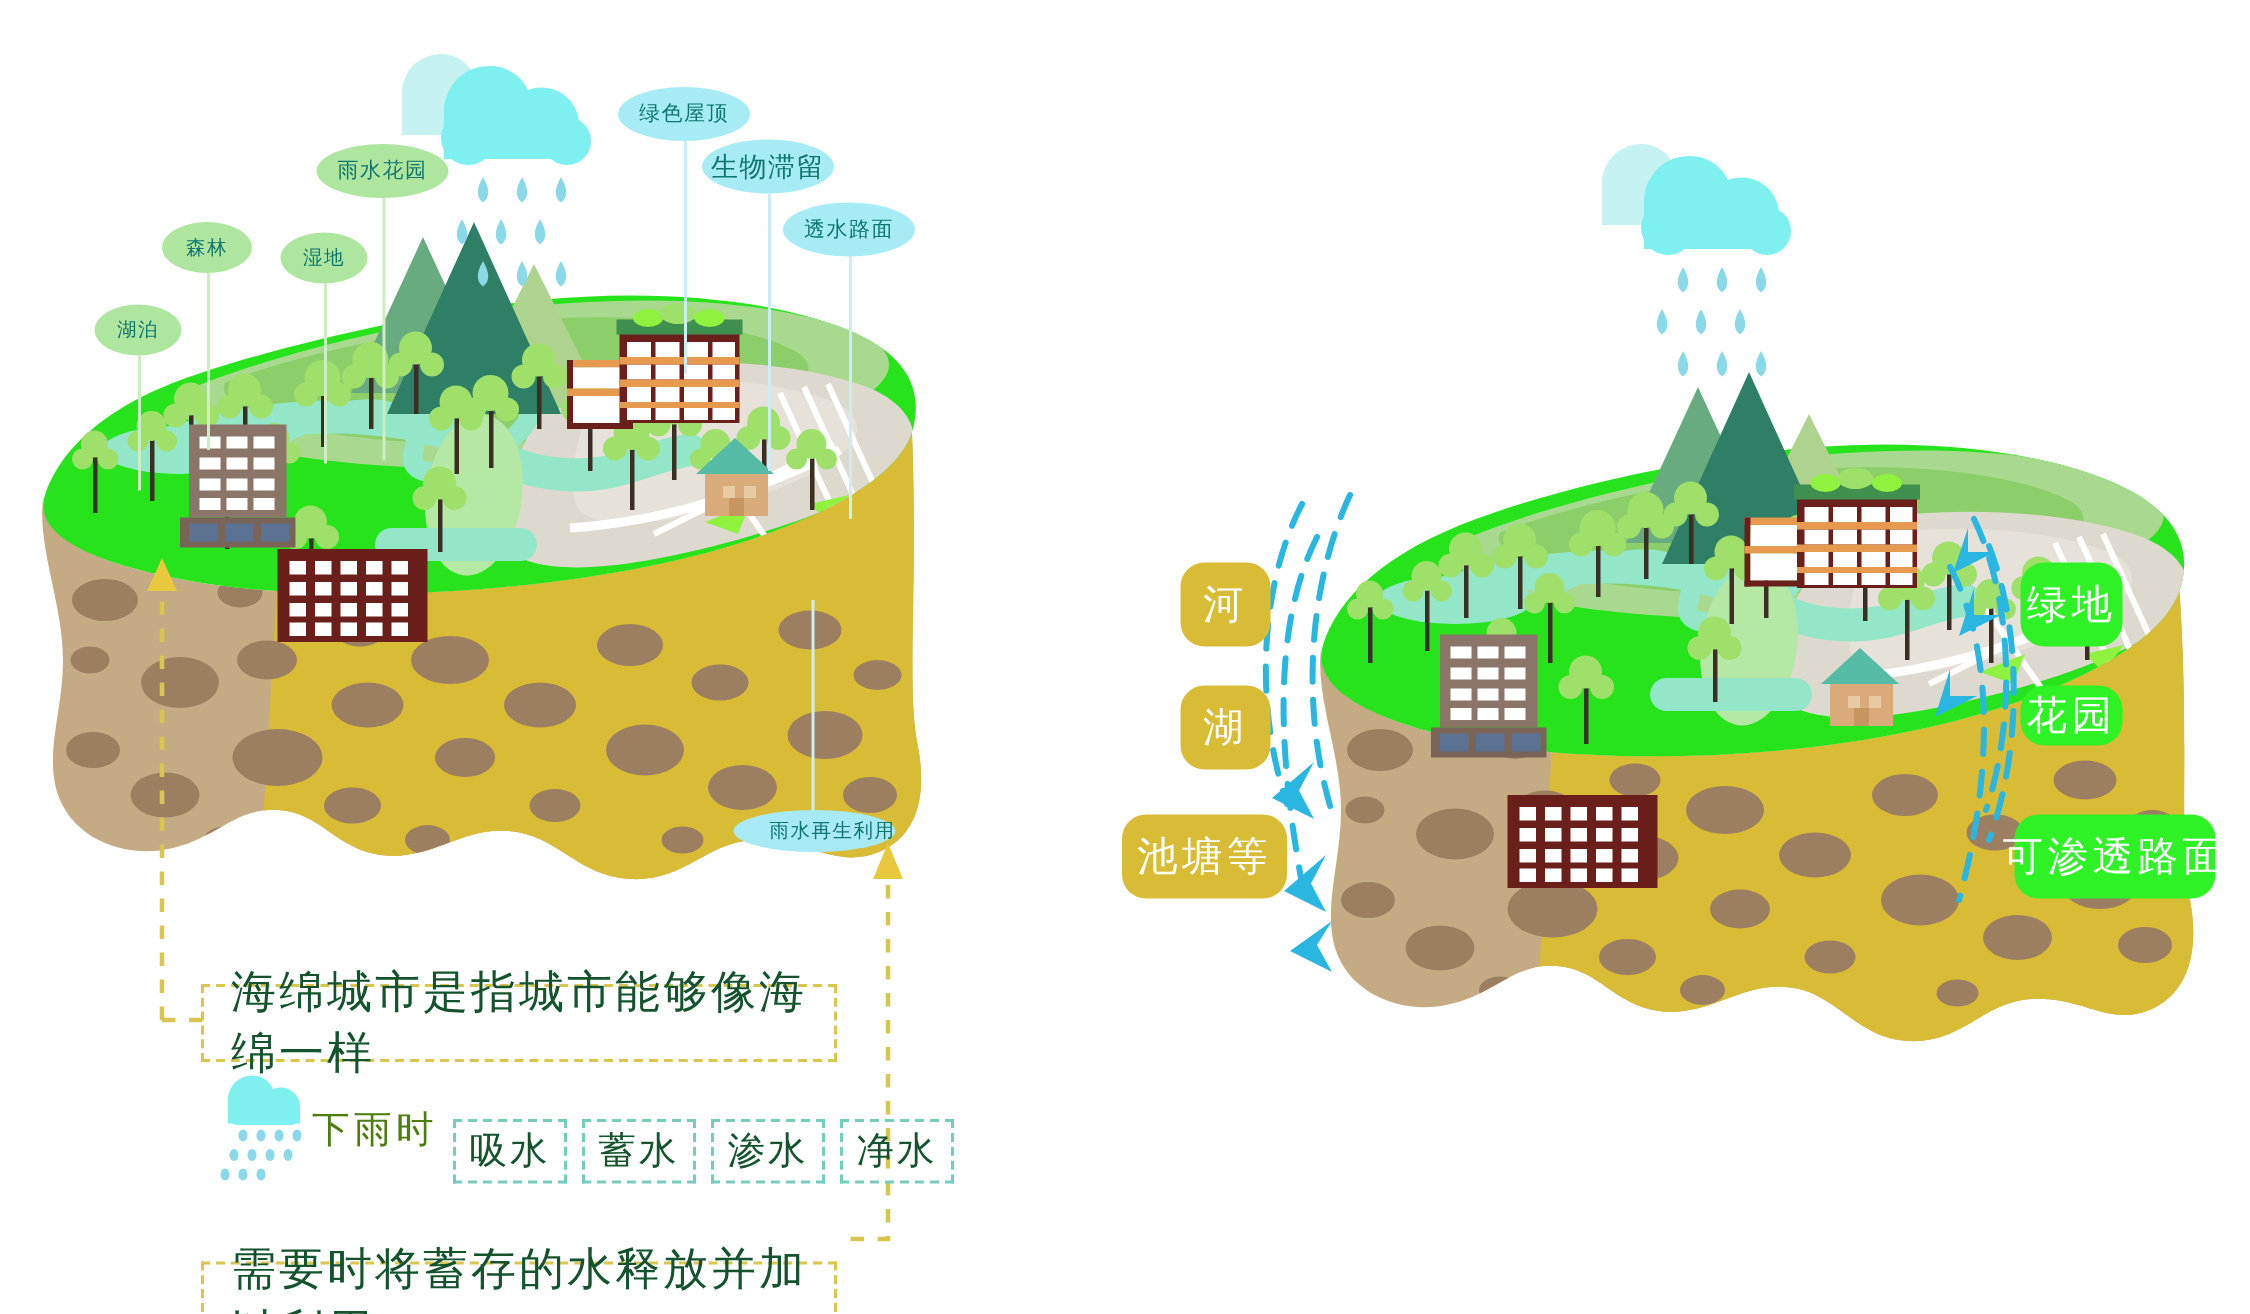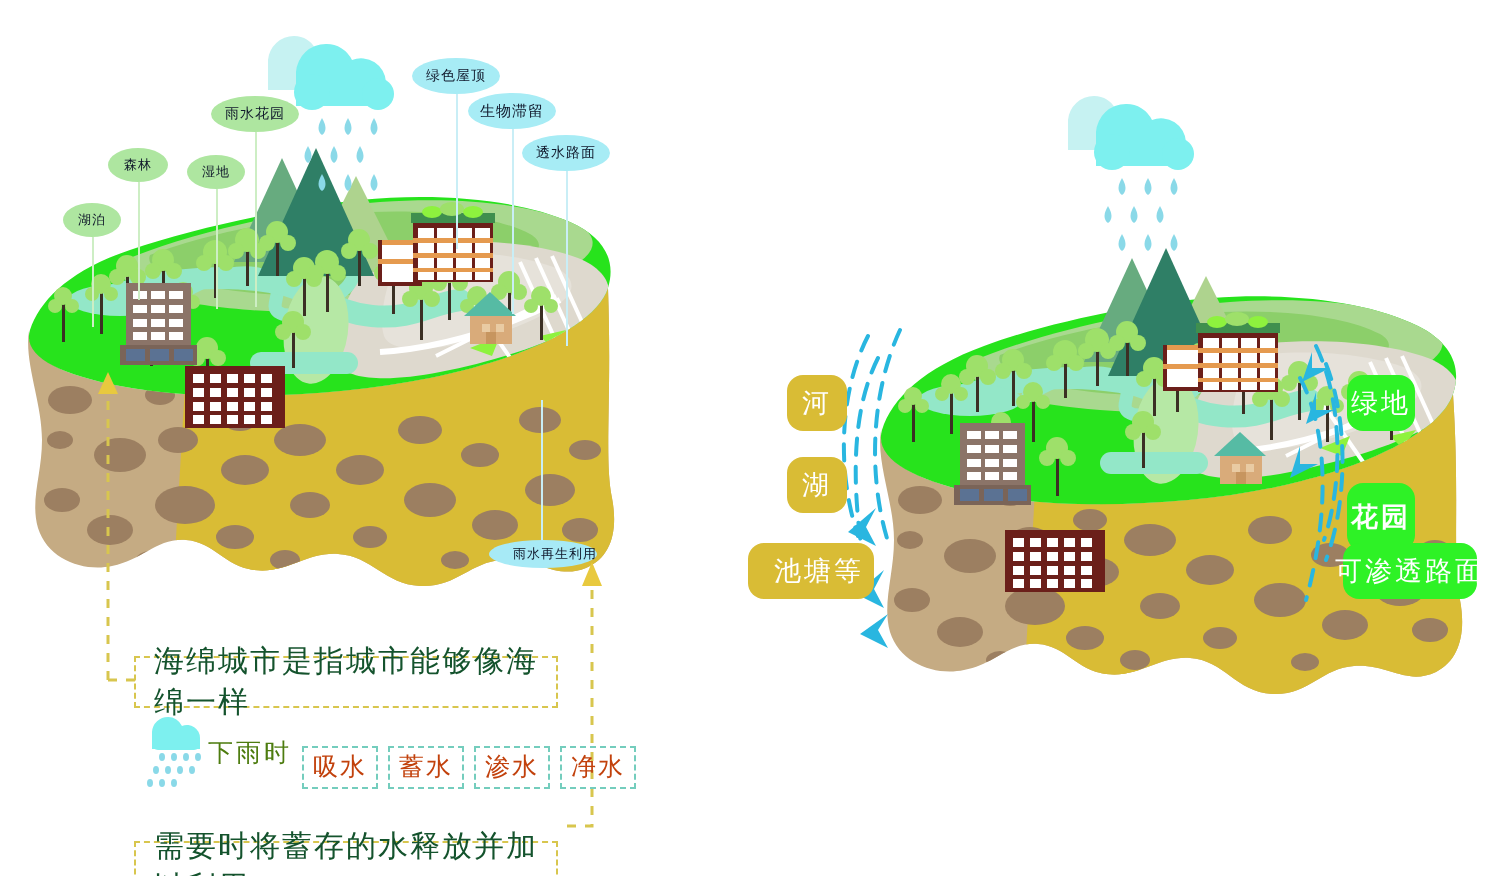--- a/index.html
+++ b/index.html
@@ -3,40 +3,40 @@
 <meta charset="utf-8">
 <style>
   html,body{margin:0;padding:0;background:#ffffff;}
   body{width:1500px;height:876px;position:relative;overflow:hidden;
        font-family:"Liberation Sans","DejaVu Sans",sans-serif;}
   .stage{position:absolute;inset:0;}
   svg.layer{position:absolute;left:0;top:0;width:1500px;height:876px;overflow:visible;}
 
   
   .pill{position:absolute;display:flex;align-items:center;justify-content:center;
-        border-radius:50%;color:#0f172a;letter-spacing:1px;
+        border-radius:50%;color:#0f766e;letter-spacing:1px;
         font-size:13px;white-space:nowrap;user-select:none;}
   .pill.green{background:#aee6a0;}
   .pill.cyan{background:#a7ecf5;}
   .pill.cyan2{background:#a7eaf6;}
 
   
   .stem{position:absolute;width:2px;}
   .stem.green{background:#cdeec4;}
   .stem.cyan{background:#c9eef6;}
 
   
   .txtbox{position:absolute;border:2px dashed #d8c64e;display:flex;
           align-items:center;box-sizing:border-box;padding-left:18px;}
   .txtbox span{font-size:30px;color:#14532d;letter-spacing:2px;}
 
   .procrow{position:absolute;display:flex;align-items:center;gap:10px;}
   .proclabel{font-size:25px;color:#4d7c0f;letter-spacing:3px;}
   .procchip{border:2px dashed #74cdbd;padding:2px 9px 4px 9px;
-            font-size:25px;color:#c2410c;letter-spacing:2px;margin-top:30px;}
+            font-size:25px;color:#14532d;letter-spacing:2px;margin-top:30px;}
 
   
   .tag{position:absolute;display:flex;align-items:center;justify-content:center;
        border-radius:16px;color:#ffffff;font-size:27px;letter-spacing:3px;
        white-space:nowrap;user-select:none;}
   .tag.gold{background:#d9bc35;}
   .tag.lime{background:#2ef226;}
 </style>
 </head>
 <body>
@@ -727,21 +727,21 @@
     </div>
     <div class="pill green" style="left:187px;top:155px;width:58px;height:34px;font-size:13px;">
       <span>湿地</span>
     </div>
     <div class="pill green" style="left:211px;top:96px;width:88px;height:36px;font-size:14px;">
       <span>雨水花园</span>
     </div>
     <div class="pill cyan" style="left:412px;top:58px;width:88px;height:36px;font-size:14px;">
       <span>绿色屋顶</span>
     </div>
-    <div class="pill cyan" style="left:468px;top:93px;width:88px;height:36px;font-size:15px;">
+    <div class="pill cyan" style="left:468px;top:93px;width:88px;height:36px;font-size:18px;">
       <span>生物滞留</span>
     </div>
     <div class="pill cyan" style="left:522px;top:135px;width:88px;height:36px;font-size:14px;">
       <span>透水路面</span>
     </div>
     <div class="pill cyan2" style="left:489px;top:540px;width:108px;height:28px;font-size:13px;justify-content:flex-end;">
       <span>雨水再生利用</span>
     </div>
   </div>
 
@@ -761,30 +761,30 @@
     <span>需要时将蓄存的水释放并加以利用</span>
   </div>
 
   <div>
     <div class="tag gold" style="left:787px;top:375px;width:60px;height:56px;">
       <span>河</span>
     </div>
     <div class="tag gold" style="left:787px;top:457px;width:60px;height:56px;">
       <span>湖</span>
     </div>
-    <div class="tag gold" style="left:748px;top:543px;width:110px;height:56px;padding-left:16px;">
+    <div class="tag gold" style="left:748px;top:543px;width:110px;height:56px;">
       <span>池塘等</span>
     </div>
   </div>
 
   <div>
     <div class="tag lime" style="left:1347px;top:375px;width:68px;height:56px;">
       <span>绿地</span>
     </div>
-    <div class="tag lime" style="left:1347px;top:483px;width:68px;height:68px;font-weight:bold;">
+    <div class="tag lime" style="left:1347px;top:457px;width:68px;height:40px;">
       <span>花园</span>
     </div>
     <div class="tag lime" style="left:1343px;top:543px;width:134px;height:56px;">
       <span>可渗透路面</span>
     </div>
   </div>
 
 </div>
 
 </body></html>

